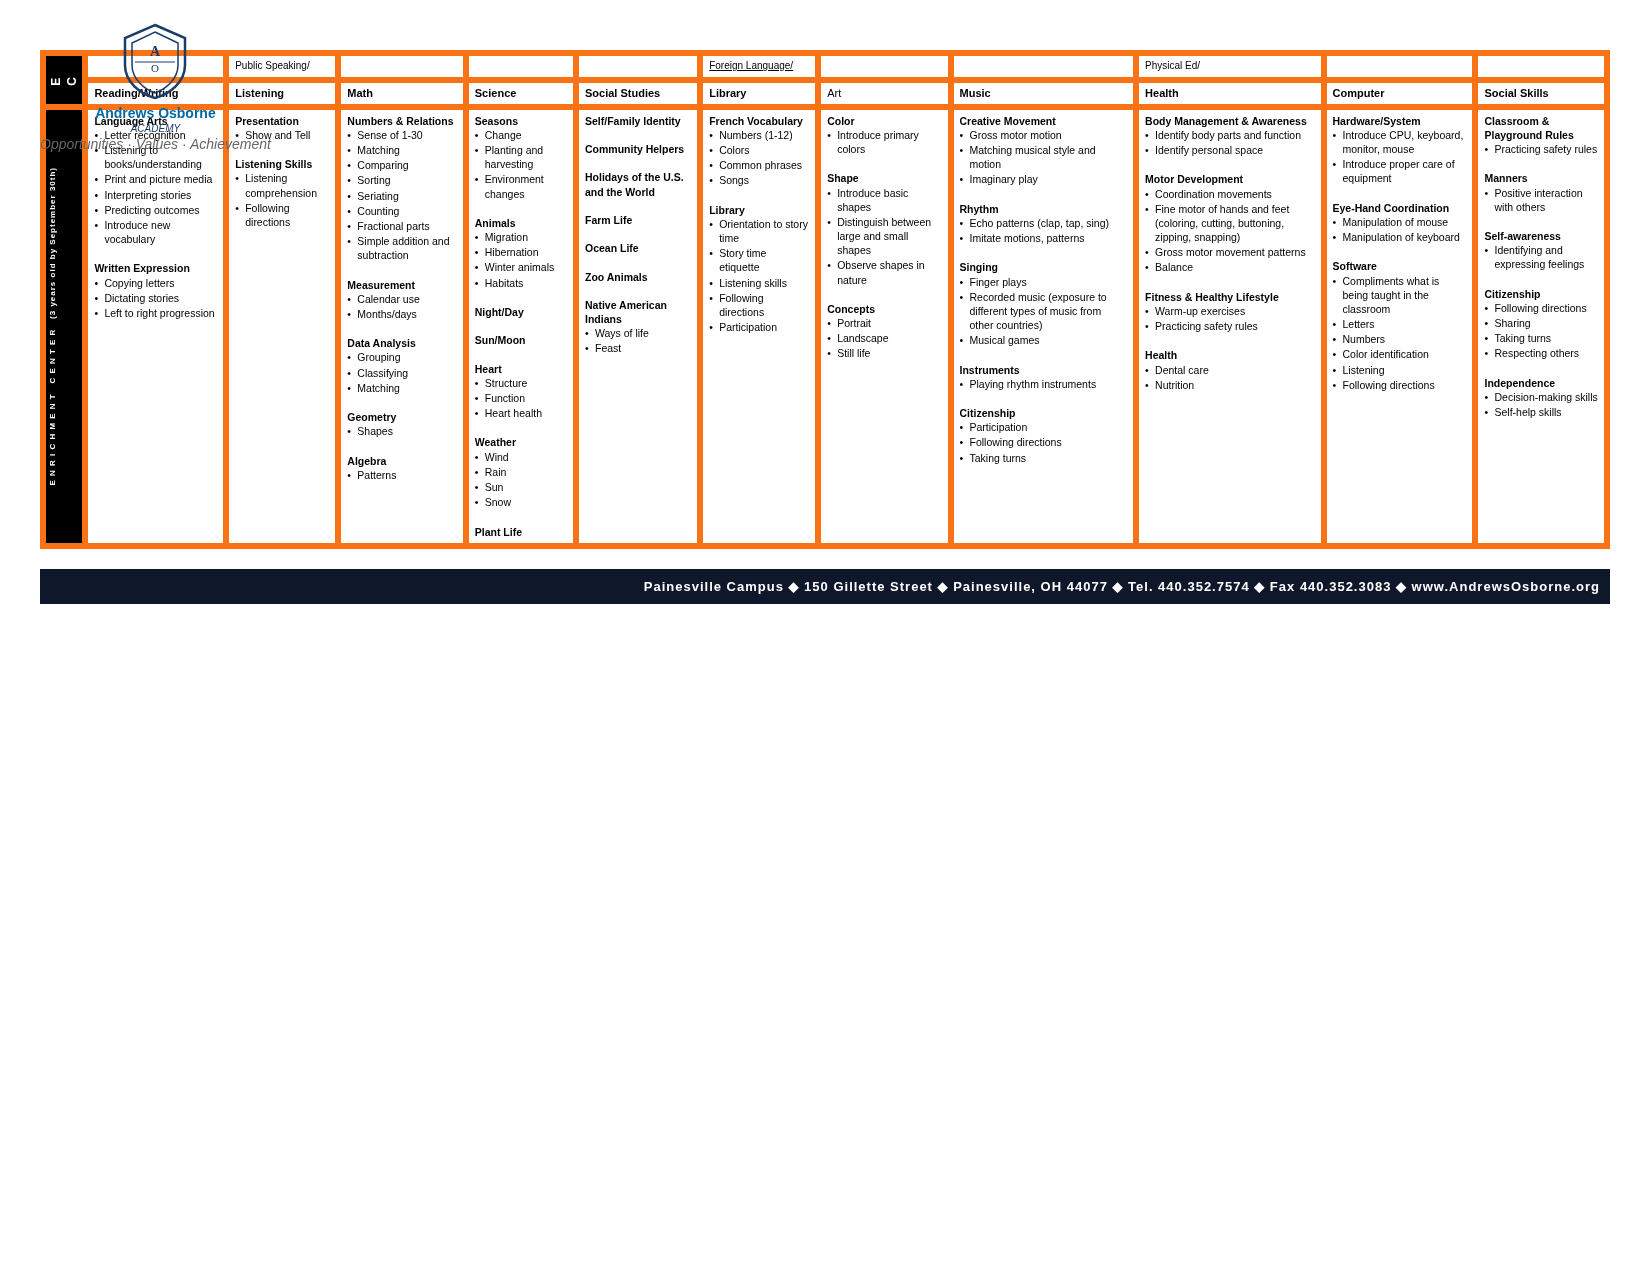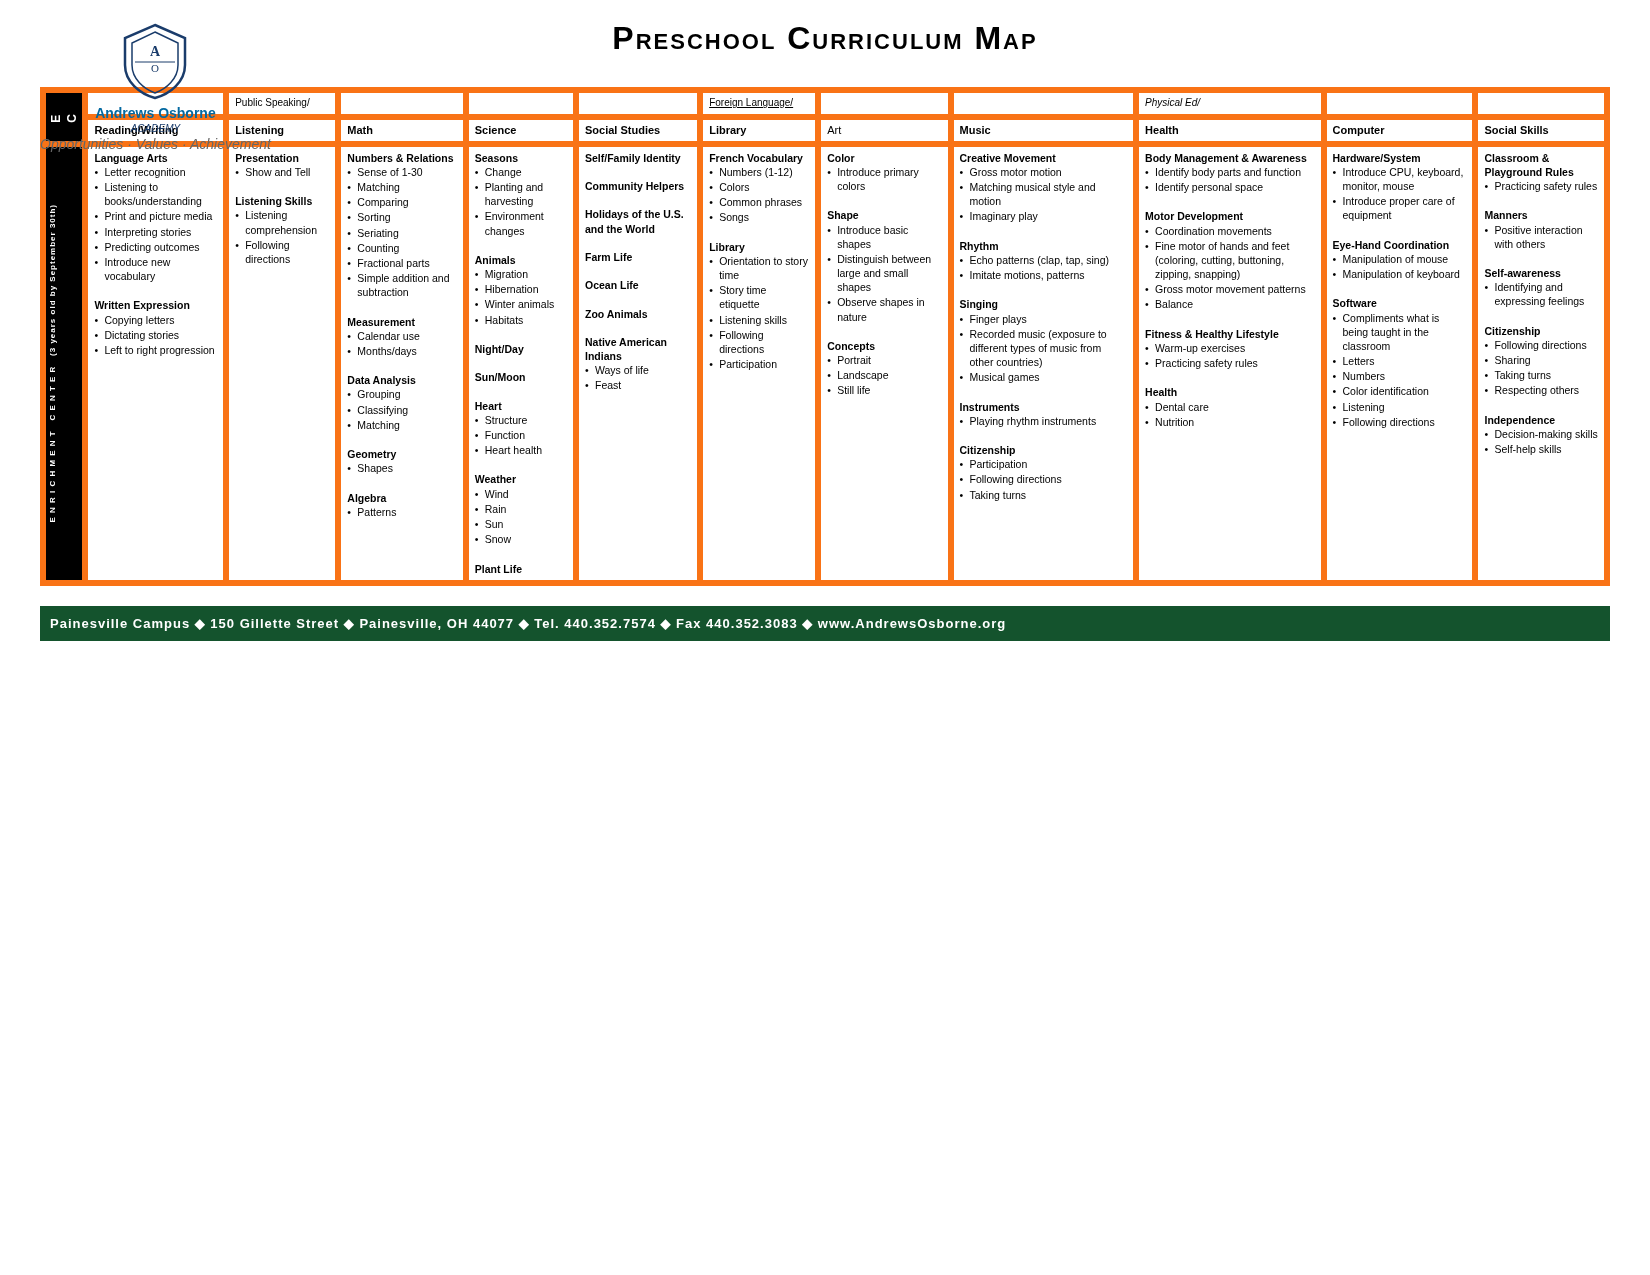--- a/index.html
+++ b/index.html
@@ -109,23 +109,23 @@
     .bold { font-weight: bold; }
 
     
     .footer-note {
       font-size: 10px;
       color: #333;
       margin: 10px 0 5px 0;
     }
 
     .footer-bar {
-      background: #14532d;
+      background: #0f172a;
       color: #fff;
-      text-align: left;
+      text-align: right;
       padding: 10px;
       font-size: 13px;
       font-weight: bold;
       letter-spacing: 1px;
     }
 
     .header-top-row td {
       font-size: 11px;
       font-weight: normal;
       padding: 3px 6px;
@@ -151,38 +151,37 @@
         <text x="35" y="36" text-anchor="middle" font-size="14" font-weight="bold" fill="#1a3c6b" font-family="serif">A</text>
         <text x="35" y="52" text-anchor="middle" font-size="11" fill="#1a3c6b" font-family="serif">O</text>
         <line x1="15" y1="42" x2="55" y2="42" stroke="#1a3c6b" stroke-width="1"></line>
       </svg>
       <div class="logo-text">
         <div class="academy-name">Andrews Osborne</div>
         <div class="academy-sub">ACADEMY</div>
         <div class="academy-tagline">Opportunities · Values · Achievement</div>
       </div>
     </div>
-    <h1 class="page-title">Preschool Curriculum Map</h1>
   </div>
 
   <table class="curriculum-table">
     <thead>
       <tr class="header-top-row">
         <td rowspan="2" style="width:28px; background:#000; color:#fff; text-align:center; vertical-align:middle; font-weight:bold; font-size:12px; padding:4px 2px;">
           <div style="writing-mode:vertical-rl; transform:rotate(180deg); letter-spacing:3px;">E<br>C</div>
         </td>
         <td style="font-size:10px;">&nbsp;</td>
         <td style="font-size:10px;">Public Speaking/</td>
         <td>&nbsp;</td>
         <td>&nbsp;</td>
         <td>&nbsp;</td>
         <td style="font-size:10px;text-decoration:underline;">Foreign Language/</td>
         <td>&nbsp;</td>
         <td>&nbsp;</td>
-        <td style="font-size:10px;font-style:italic;">Physical Ed/</td>
+        <td style="font-size:10px;">Physical Ed/</td>
         <td>&nbsp;</td>
         <td>&nbsp;</td>
       </tr>
       <tr class="header-second-row">
         <td style="font-weight:bold;">Reading/Writing</td>
         <td style="font-weight:bold;">Listening</td>
         <td style="font-weight:bold;">Math</td>
         <td style="font-weight:bold;">Science</td>
         <td style="font-weight:bold;">Social Studies</td>
         <td style="font-weight:bold;">Library</td>

